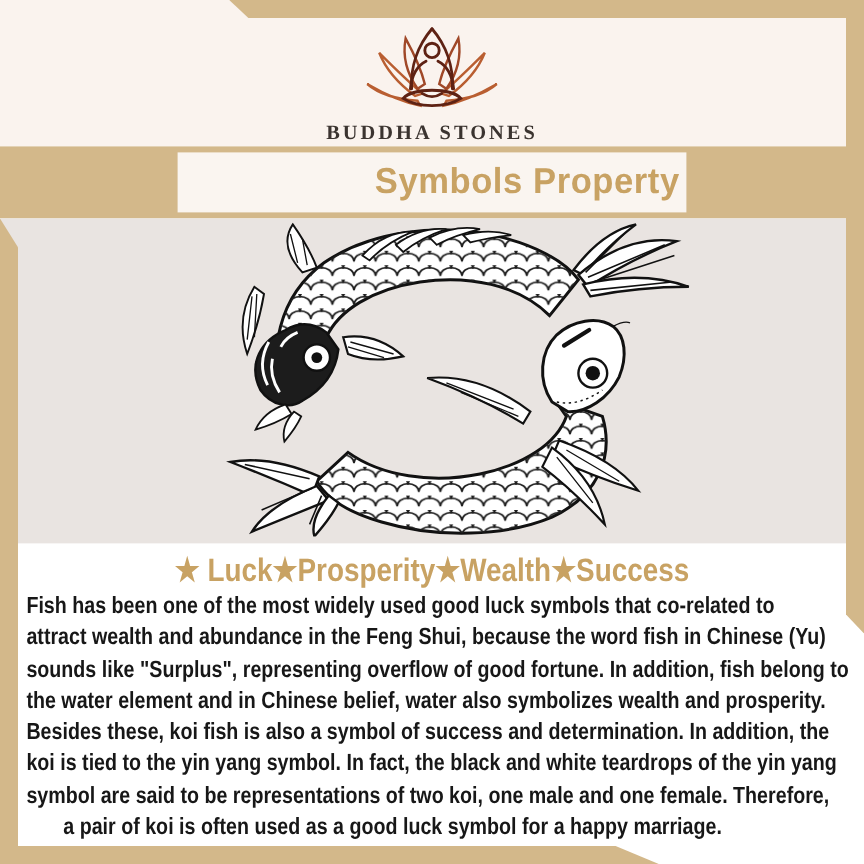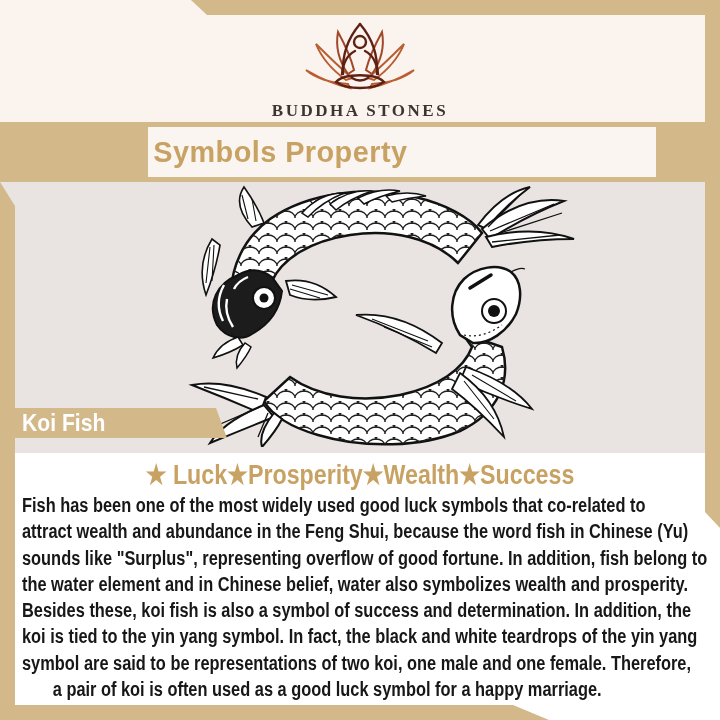--- a/index.html
+++ b/index.html
@@ -1,22 +1,22 @@
 <!DOCTYPE html>
 <html><head>
 <meta charset="utf-8">
 <style>
   html,body{margin:0;padding:0;background:#ffffff;}
   .page{position:relative;width:720px;height:720px;overflow:hidden;background:#ffffff;
         font-family:"Liberation Sans",sans-serif;}
   
   .cream-top{position:absolute;left:0;top:0;width:720px;height:122px;background:#faf3ee;}
   .banner-band{position:absolute;left:0;top:122px;width:720px;height:60px;background:#d3b88a;}
-  .banner-inner{position:absolute;left:148px;top:127px;width:508px;height:50px;background:#faf5f0;
-                display:flex;align-items:center;justify-content:flex-start;}
+  .banner-inner{position:absolute;left:148px;top:127px;width:424px;height:50px;background:#faf5f0;
+                display:flex;align-items:center;justify-content:flex-end;}
   .banner-title{font-size:30px;font-weight:700;color:#c8a263;letter-spacing:0.5px;
                 transform:scaleX(0.96);white-space:nowrap;}
   .art-area{position:absolute;left:0;top:182px;width:720px;height:271px;background:#e9e4e1;}
   .white-section{position:absolute;left:0;top:453px;width:720px;height:267px;background:#ffffff;}
   
   .logo{position:absolute;left:292px;top:22px;width:136px;height:78px;}
   .brand{position:absolute;left:0;top:101px;width:720px;text-align:center;
          font-family:"Liberation Serif",serif;font-size:17px;font-weight:600;color:#3b3430;
          letter-spacing:2.5px;}
   
@@ -172,23 +172,20 @@
         <path d="M60,56 q8,5 16,0"></path>
       </g>
     </g>
   </svg>
   <div class="brand">BUDDHA STONES</div>
 
   <div class="banner-inner">
     <span class="banner-title">Symbols Property</span>
   </div>
 
-  <div class="koi-label">
-    <span>Koi Fish</span>
-  </div>
 
   <div class="highlights">★ Luck★Prosperity★Wealth★Success</div>
 
   <div class="paragraph">
     <div class="para-line">Fish has been one of the most widely used good luck symbols that co-related to</div>
     <div class="para-line">attract wealth and abundance in the Feng Shui, because the word fish in Chinese (Yu)</div>
     <div class="para-line">sounds like "Surplus", representing overflow of good fortune. In addition, fish belong to</div>
     <div class="para-line">the water element and in Chinese belief, water also symbolizes wealth and prosperity.</div>
     <div class="para-line">Besides these, koi fish is also a symbol of success and determination. In addition, the</div>
     <div class="para-line">koi is tied to the yin yang symbol. In fact, the black and white teardrops of the yin yang</div>

